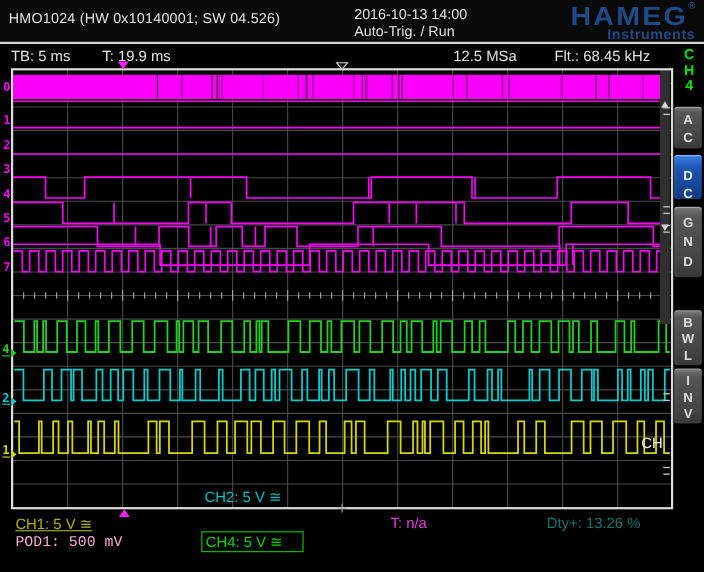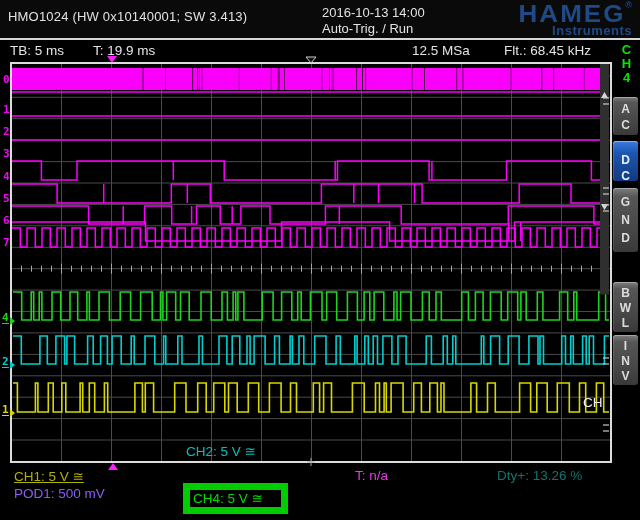--- a/index.html
+++ b/index.html
@@ -36,31 +36,31 @@
            box-shadow:inset 0 1px 0 rgba(255,255,255,.35), inset 1px 0 0 rgba(255,255,255,.12);}
   .softkey.sel{background:linear-gradient(180deg,#3a7de0 0%,#1d55b2 30%,#123a80 100%);color:#e8f2ff;
            box-shadow:inset 0 1px 0 rgba(190,220,255,.6), inset 1px 0 0 rgba(160,200,255,.25);}
   #sk-ac {top:97px;height:38px;line-height:16px;padding-top:4px;box-sizing:border-box;}
   #sk-dc {top:141px;height:40px;line-height:16px;padding-top:11px;box-sizing:border-box;}
   #sk-gnd{top:188px;height:64px;line-height:18px;padding-top:5px;box-sizing:border-box;}
   #sk-bwl{top:282px;height:50px;line-height:15px;padding-top:4px;box-sizing:border-box;}
   #sk-inv{top:335px;height:50px;line-height:15px;padding-top:4px;box-sizing:border-box;}
   
   .foot-item{position:absolute;font-size:13.5px;white-space:nowrap;}
-  .ch4-box{position:absolute;left:183px;top:483px;width:88px;height:17px;border:7px solid #e5e5e5;
+  .ch4-box{position:absolute;left:183px;top:483px;width:88px;height:17px;border:1px solid #e5e5e5;
            padding:0 0 0 3px;line-height:17px;}
   svg{position:absolute;left:0;top:0;}
 </style>
 </head>
 <body>
 
 <div class="screen">
 
   <div class="titlebar">
-    <div class="title-text">HMO1024 (HW 0x10140001; SW 3.413)</div>
+    <div class="title-text">HMO1024 (HW 0x10140001; SW 04.526)</div>
     <div class="datetime">2016-10-13 14:00</div>
     <div class="trigstatus">Auto-Trig. / Run</div>
     <div class="logo" style="color: rgb(30, 75, 135);">
       <div><span class="logo-brand">HAMEG</span><span class="logo-reg">®</span></div>
       <div class="logo-sub">Instruments</div>
     </div>
   </div>
   <div class="sep"></div>
 
   <div class="toolbar-item" style="left:10px">TB: 5 ms</div>
@@ -255,18 +255,18 @@
   <div class="softkey stack" id="sk-ac">A<br>C</div>
   <div class="softkey stack sel" id="sk-dc">D<br>C</div>
   <div class="softkey stack" id="sk-gnd">G<br>N<br>D</div>
   <div class="softkey stack" id="sk-bwl">B<br>W<br>L</div>
   <div class="softkey stack" id="sk-inv">I<br>N<br>V</div>
 
   <div class="foot-item" style="left: 14px; top: 468px; color: rgb(178, 178, 0); text-decoration: underline;">CH1: 5 V ≅</div>
   <div class="foot-item" style="left: 186px; top: 443px; color: rgb(0, 194, 194);">CH2: 5 V ≅</div>
   <div class="foot-item" style="left: 355px; top: 468px; color: rgb(232, 56, 232);">T: n/a</div>
   <div class="foot-item" style="left: 497px; top: 468px; color: #0f766e;">Dty+: 13.26 %</div>
-  <div class="foot-item" style="left: 14px; top: 486px; color: #8b5cf6;">POD1: 500 mV</div>
+  <div class="foot-item" style="left: 14px; top: 486px; color: #f9a8d4; font-family: Liberation Mono, monospace;">POD1: 500 mV</div>
   <div class="ch4-box foot-item" style="border-color: rgb(0, 204, 0);">
     <span style="color: rgb(0, 220, 0);">CH4: 5 V ≅</span>
   </div>
 
 </div>
 
 </body></html>

